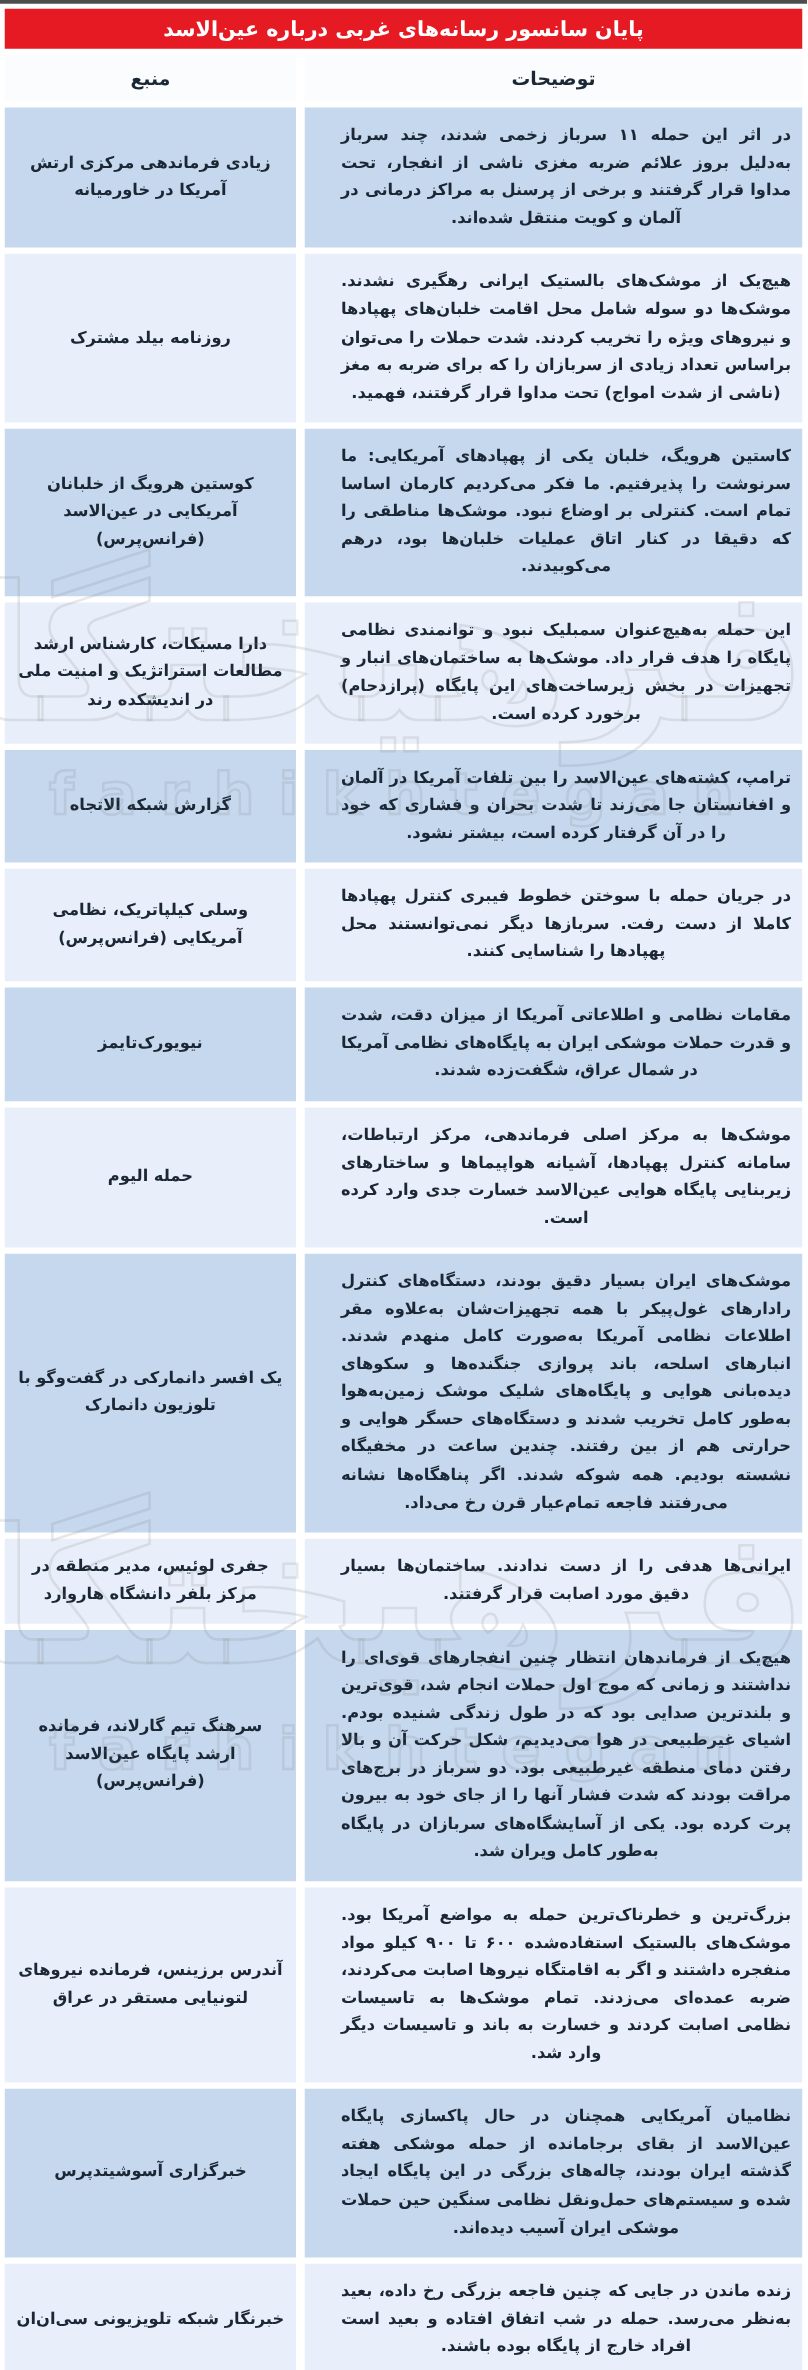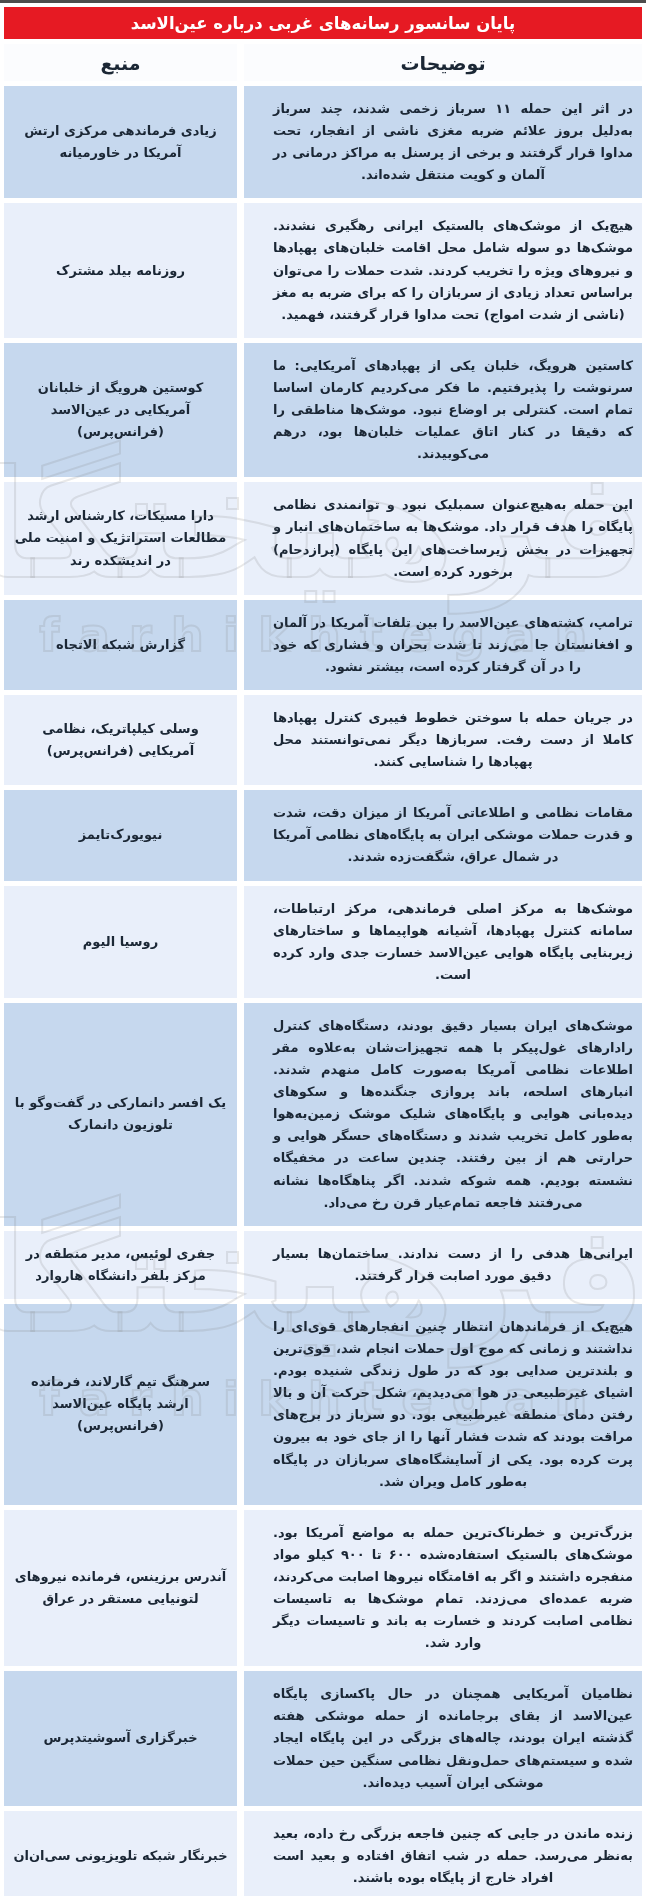--- a/index.html
+++ b/index.html
@@ -49,21 +49,21 @@
   }
   .head-row{
     margin-bottom:5px;
   }
   .hcell{
     background:var(--colhead-bg);
     height:37px;
     display:flex;
     align-items:center;
     justify-content:center;
-    font-size:19px;
+    font-size:15px;
     font-weight:bold;
   }
   .row{
     margin-bottom:5px;
   }
   .cell{
     display:flex;
     align-items:center;
     justify-content:center;
     padding:12px 9px;
@@ -183,21 +183,21 @@
     <div class="cell src">
       <span class="txt">نیویورک‌تایمز</span>
     </div>
   </div>
 
   <div class="grid row">
     <div class="cell desc">
       <span class="txt">موشک‌ها به مرکز اصلی فرماندهی، مرکز ارتباطات، سامانه کنترل پهپادها، آشیانه هواپیماها و ساختارهای زیربنایی پایگاه هوایی عین‌الاسد خسارت جدی وارد کرده است.</span>
     </div>
     <div class="cell src">
-      <span class="txt">روسیا الیوم</span>
+      <span class="txt">حمله الیوم</span>
     </div>
   </div>
 
   <div class="grid row">
     <div class="cell desc">
       <span class="txt">موشک‌های ایران بسیار دقیق بودند، دستگاه‌های کنترل رادارهای غول‌پیکر با همه تجهیزات‌شان به‌علاوه مقر اطلاعات نظامی آمریکا به‌صورت کامل منهدم شدند. انبارهای اسلحه، باند پروازی جنگنده‌ها و سکوهای دیده‌بانی هوایی و پایگاه‌های شلیک موشک زمین‌به‌هوا به‌طور کامل تخریب شدند و دستگاه‌های حسگر هوایی و حرارتی هم از بین رفتند. چندین ساعت در مخفیگاه نشسته بودیم. همه شوکه شدند. اگر پناهگاه‌ها نشانه می‌رفتند فاجعه تمام‌عیار قرن رخ می‌داد.</span>
     </div>
     <div class="cell src">
       <span class="txt">یک افسر دانمارکی در گفت‌وگو با تلوزیون دانمارک</span>
     </div>

